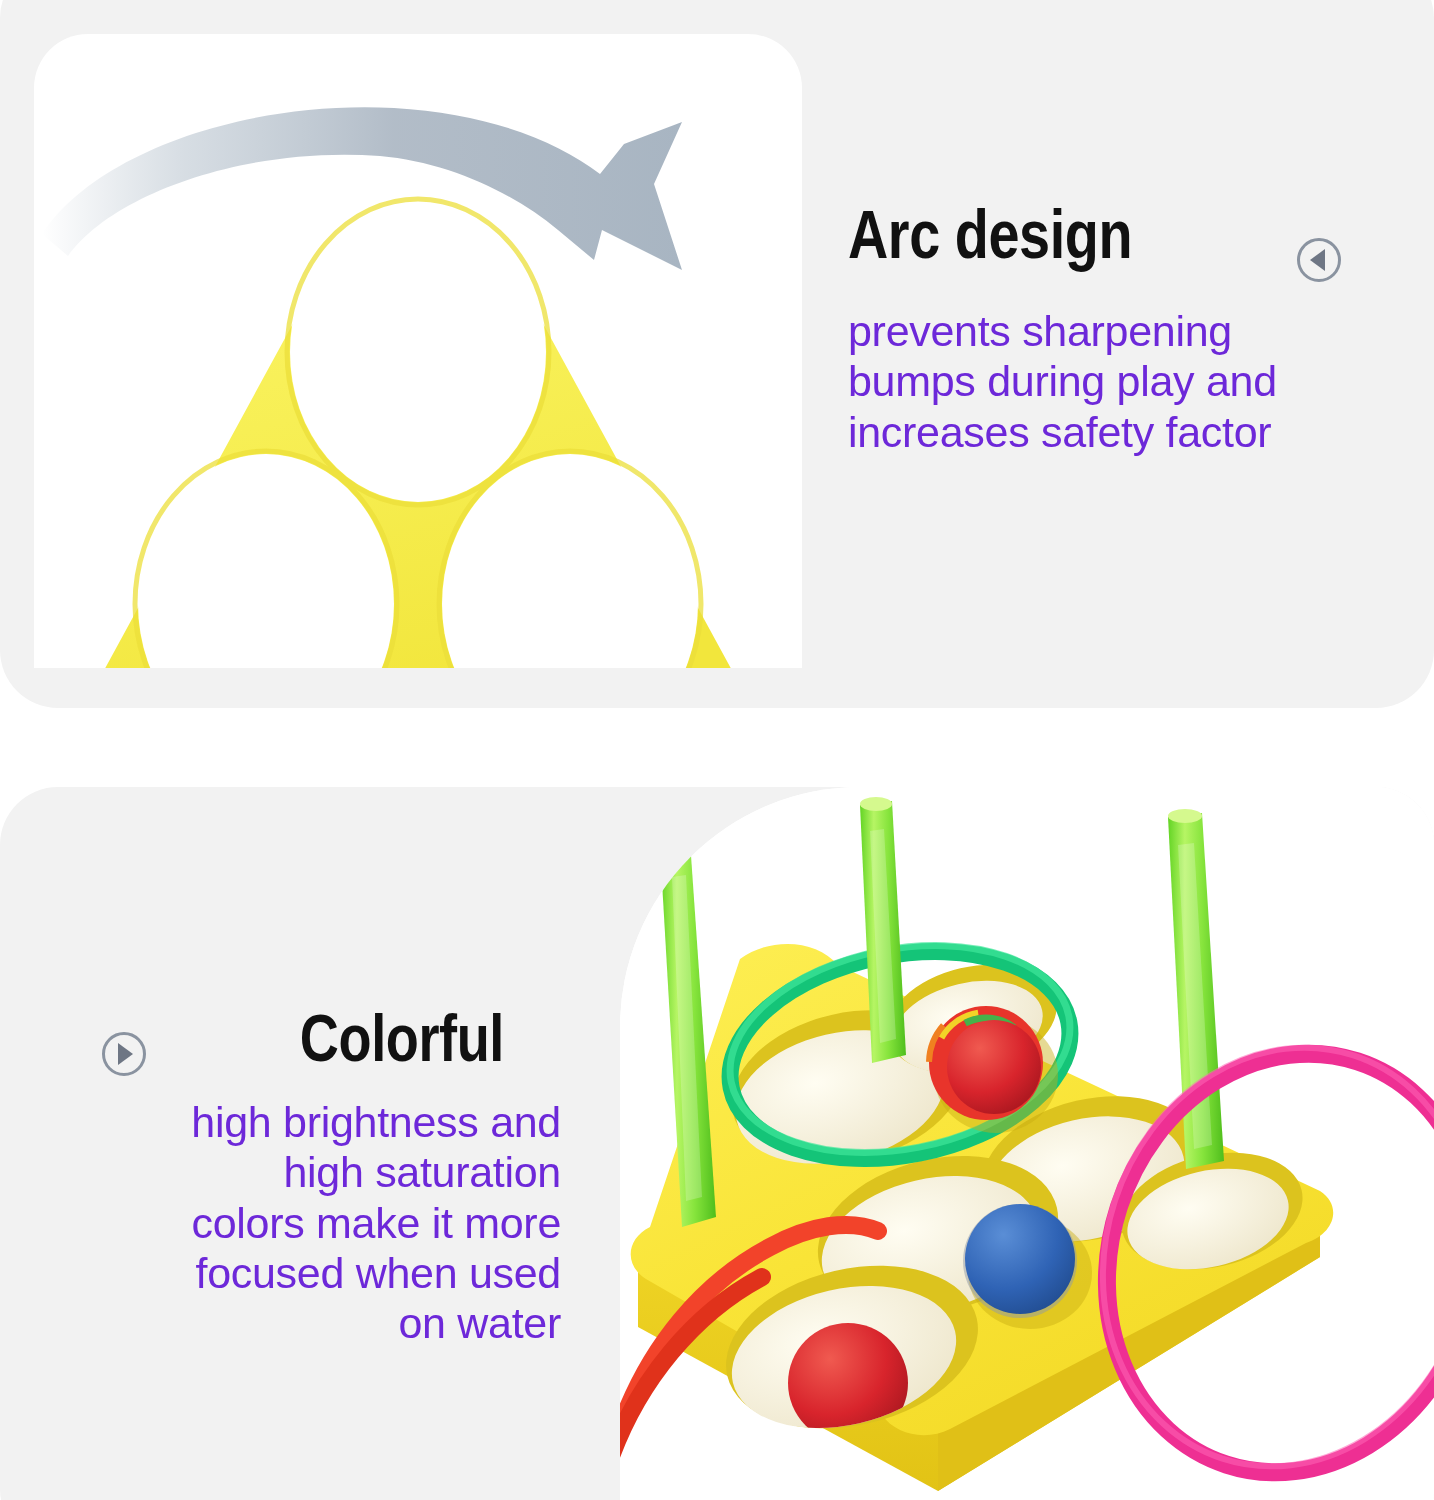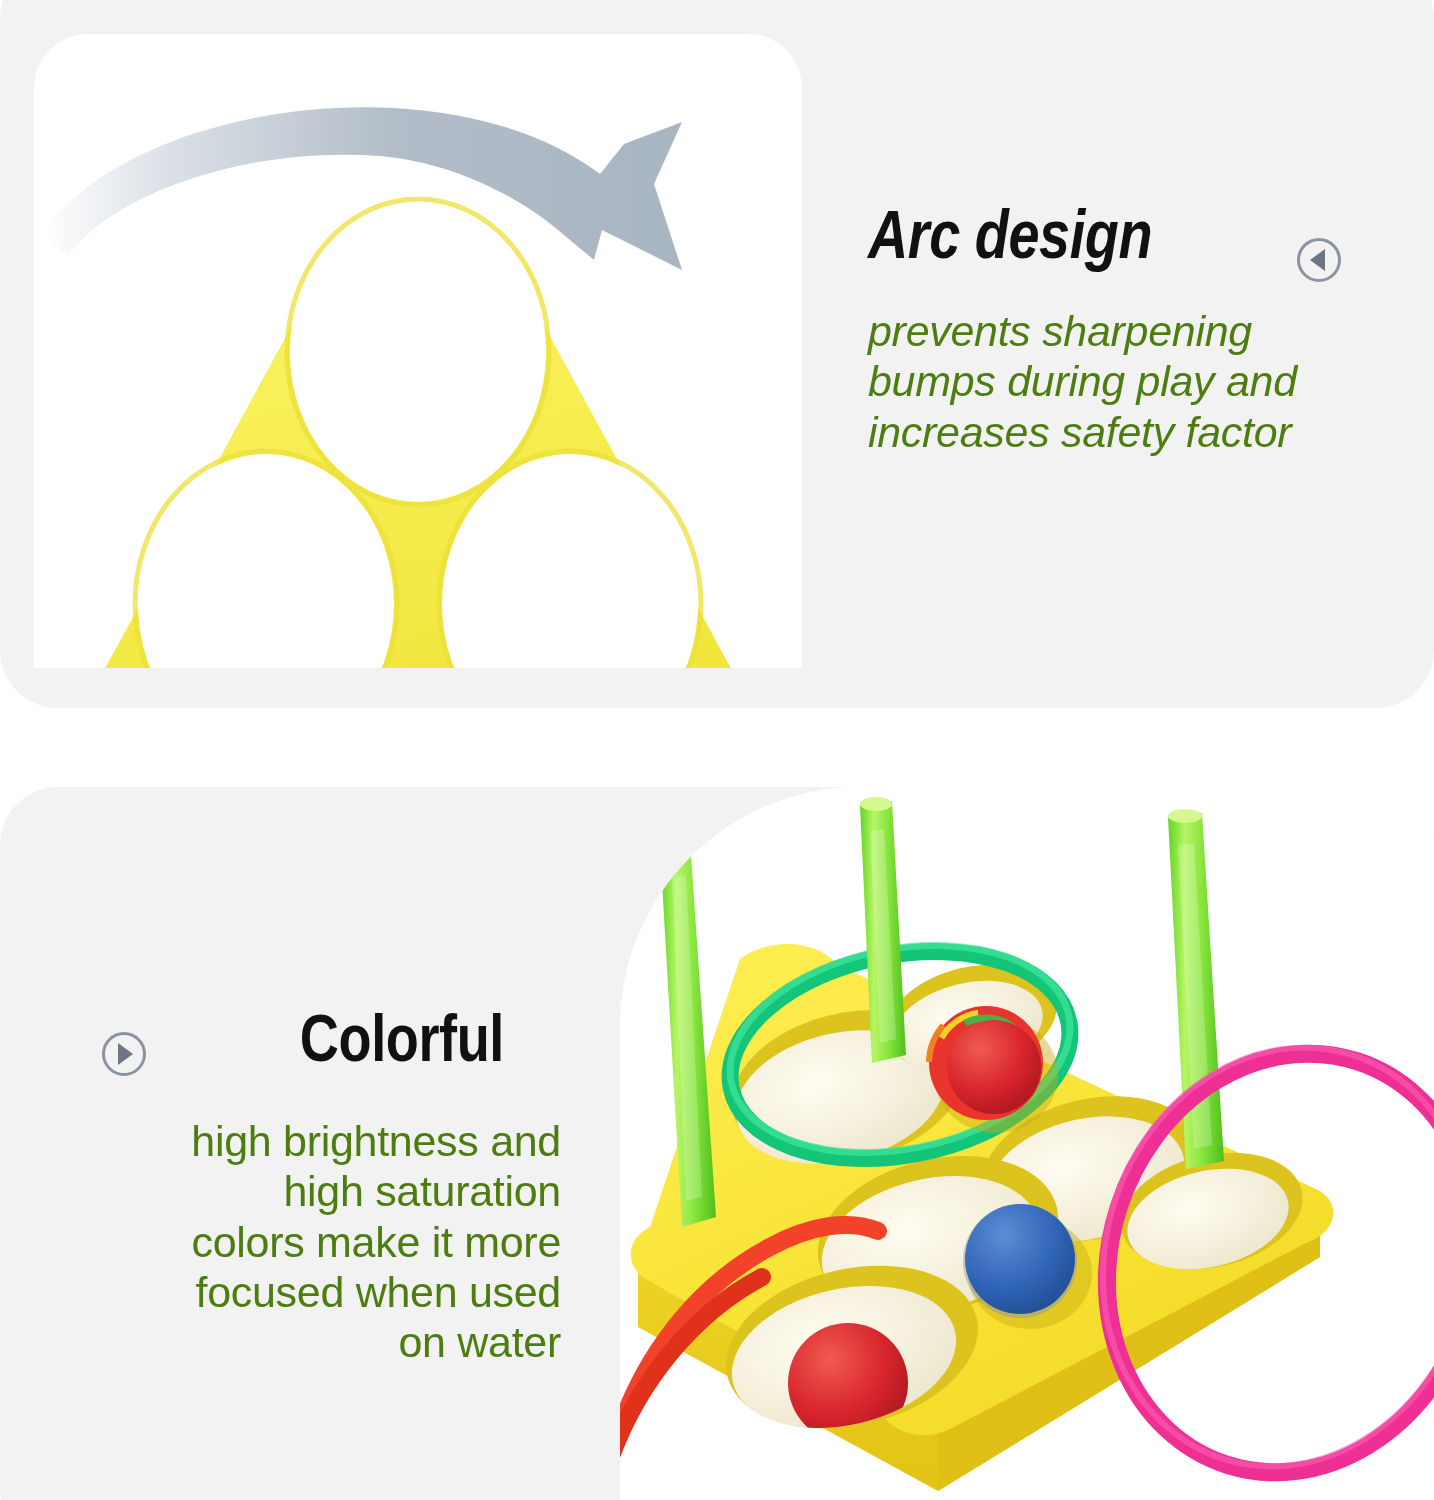--- a/index.html
+++ b/index.html
@@ -55,32 +55,32 @@
     color: #111111;
     letter-spacing: -0.5px;
     line-height: 1;
     transform: scaleX(0.82);
     transform-origin: left center;
     white-space: nowrap;
   }
   .feature-body {
     font-family: "Liberation Sans", sans-serif;
     font-weight: 400;
-    color: #4d7c0f;
+    color: #6d28d9;
     line-height: 1.17;
     letter-spacing: -0.3px;
   }
 
-  #arc-text-block { position: absolute; left: 868px; top: 200px; width: 470px; font-style: italic; }
+  #arc-text-block { position: absolute; left: 848px; top: 200px; width: 470px; }
   #arc-heading { font-size: 68px; }
   #arc-body { font-size: 43px; margin-top: 38px; width: 470px; }
 
   #color-text-block { position: absolute; left: 176px; top: 1005px; width: 400px; text-align: right; }
   #color-heading { font-size: 66px; }
-  #color-body { font-size: 43px; margin-top: 45px; width: 385px; }
+  #color-body { font-size: 43px; margin-top: 26px; width: 385px; }
 
   
   .nav-circle {
     position: absolute;
     width: 44px;
     height: 44px;
     border-radius: 50%;
     border: 3.5px solid #8a93a0;
     box-sizing: border-box;
   }

